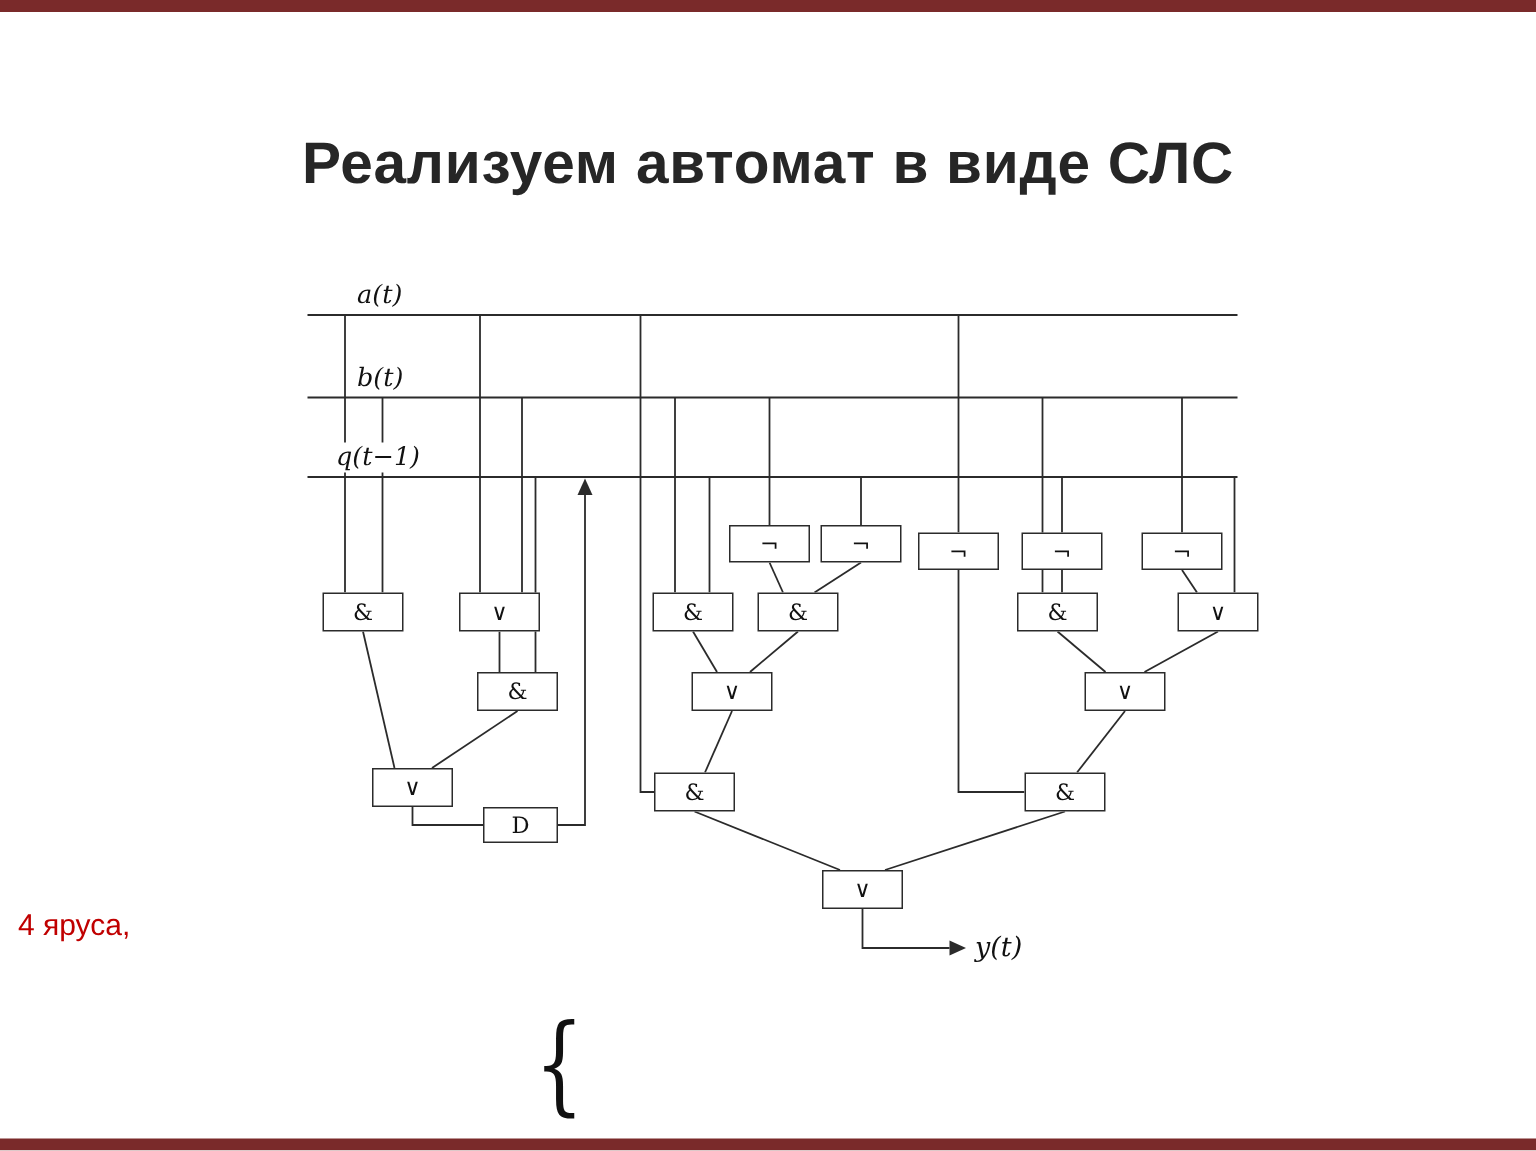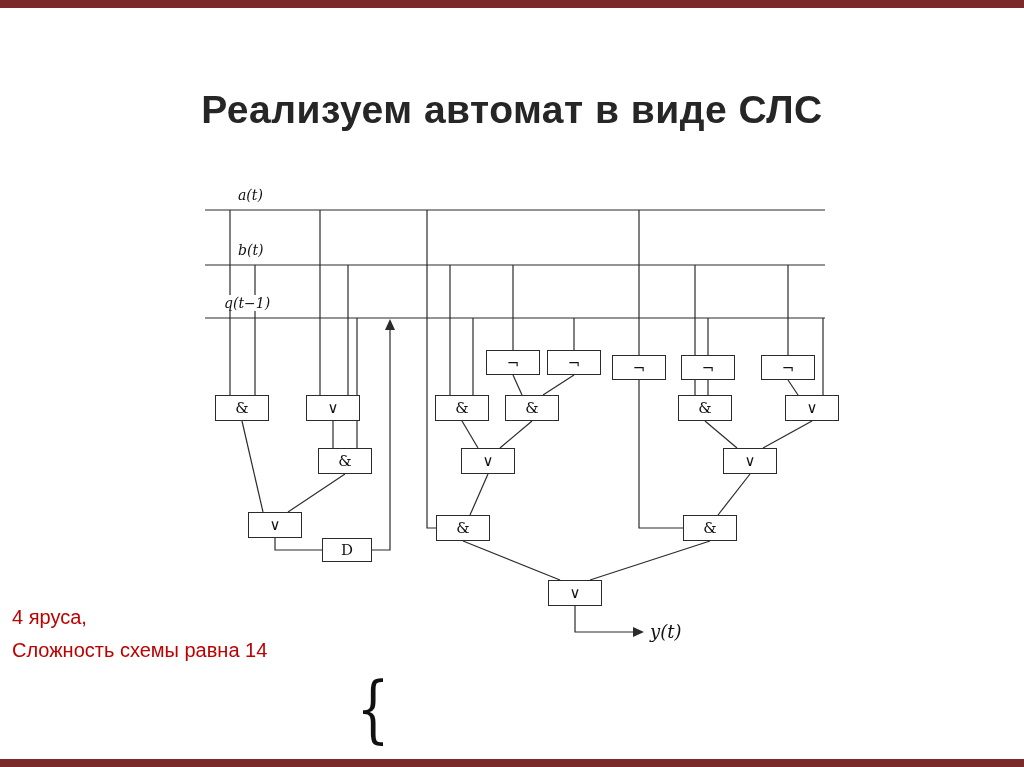--- a/index.html
+++ b/index.html
@@ -8,21 +8,21 @@
   .accent-bar{position:absolute;left:0;width:1024px;height:8px;background:#7a2a2a;}
   .accent-bar.top{top:0;}
   .accent-bar.bottom{bottom:0;}
   .slide-title{position:absolute;top:62px;left:0;width:1024px;text-align:center;
                font-size:39px;color:#262626;letter-spacing:.5px;}
   .wires{position:absolute;left:0;top:0;}
   .gate{position:absolute;box-sizing:border-box;border:1px solid #2b2b2b;background:#fff;
         display:flex;align-items:center;justify-content:center;
         font-family:"DejaVu Serif",serif;font-size:15px;color:#111;}
   .math{font-family:"DejaVu Serif",serif;font-style:italic;color:#111;}
-  .bus-label{position:absolute;font-size:14px;background:#fff;padding:0 2px;}
+  .bus-label{position:absolute;font-size:17px;background:#fff;padding:0 2px;}
   .output-label{position:absolute;left:650px;top:621px;font-size:18px;}
   .note{position:absolute;left:12px;font-size:20px;color:#c00000;}
   .note.l1{top:606px;}
   .note.l2{top:639px;}
   .formula{position:absolute;font-size:16px;white-space:nowrap;}
   .formula.q{left:516px;top:682px;}
   .formula.y{left:378px;top:716px;}
   .brace{position:absolute;left:350px;top:671px;font-size:72px;line-height:76px;
          font-family:"DejaVu Serif",serif;color:#111;transform:scaleX(.72);}
 </style>
@@ -110,18 +110,17 @@
   <div class="gate" style="left:248px;top:512px;width:54px;height:26px;">∨</div>
   <div class="gate" style="left:436px;top:515px;width:54px;height:26px;">&amp;</div>
   <div class="gate" style="left:683px;top:515px;width:54px;height:26px;">&amp;</div>
 
   <div class="gate" style="left:322px;top:538px;width:50px;height:24px;">D</div>
   <div class="gate" style="left:548px;top:580px;width:54px;height:26px;">∨</div>
 
   <div class="output-label math">y(t)</div>
 
   <div class="note l1">4 яруса,</div>
-  <div class="note l2">Сложность схемы равна 14</div>
 
   <div class="brace">{</div>
 
   <div class="accent-bar bottom"></div>
 </div>
 
 </body></html>

